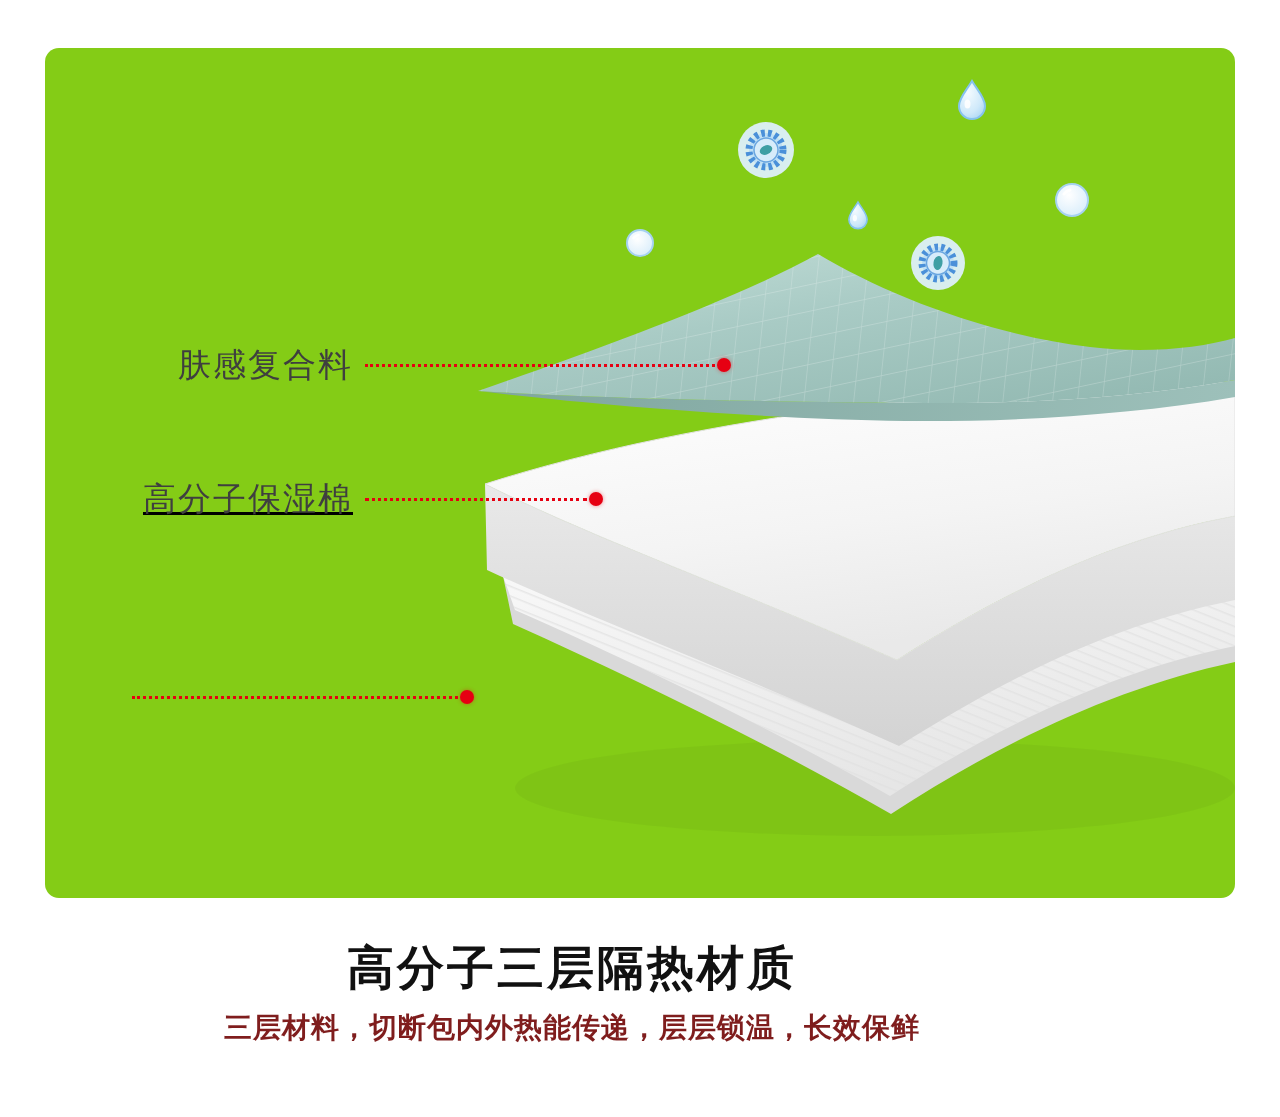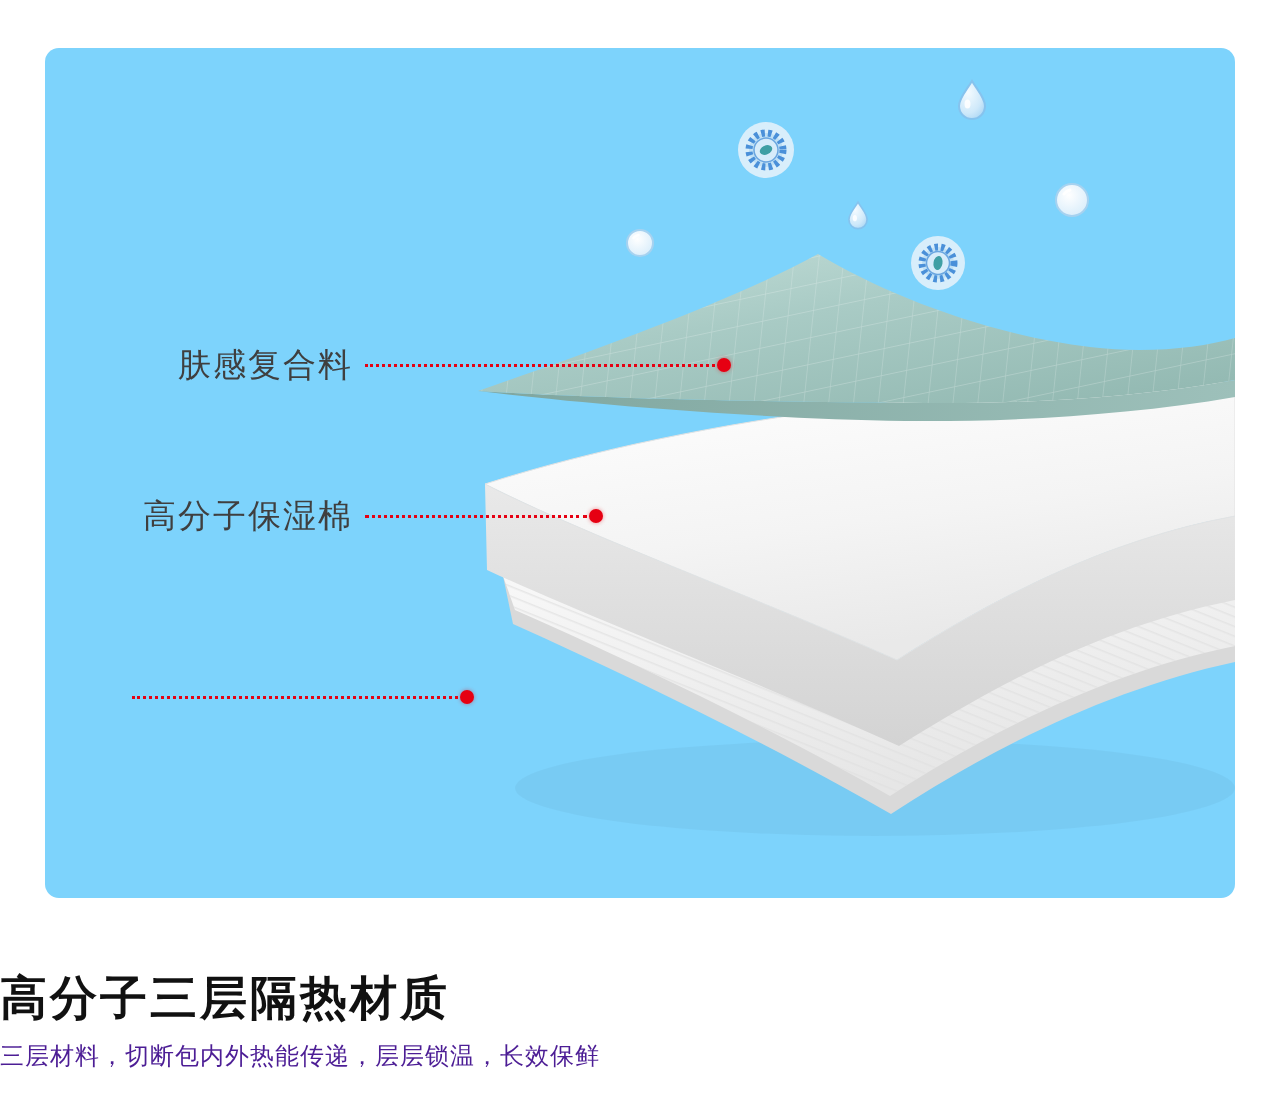--- a/index.html
+++ b/index.html
@@ -7,21 +7,21 @@
     position:relative;
     width:1280px;height:1117px;
     background:#ffffff;
     overflow:hidden;
     font-family:"Liberation Sans","DejaVu Sans",sans-serif;
   }
   .panel{
     position:absolute;
     left:45px;top:48px;
     width:1190px;height:850px;
-    background:#7dd3fc;
+    background:#84cc16;
     border-radius:14px;
   }
   .illustration{position:absolute;left:0;top:0;width:1190px;height:850px;}
   .callout{
     position:absolute;
     left:75px;
     display:flex;
     align-items:center;
     height:44px;
   }
@@ -44,45 +44,44 @@
     display:inline-block;
     width:14px;height:14px;
     margin-left:2px;
     background:#e60012;
     border-radius:50%;
     box-shadow:0 0 4px rgba(230,0,18,.45);
     flex:0 0 auto;
   }
   .callout-fabric{top:295px;}
   .callout-fabric .callout-line{width:350px;}
-  .callout-foam{top:446px;}
+  .callout-foam{top:429px;text-decoration:underline;}
   .callout-foam .callout-line{width:222px;}
   .callout-eva{top:627px;}
   .callout-eva .callout-line{width:326px;}
   .footer{
     position:absolute;
     left:0;top:940px;
     width:1144px;
-    text-align:left;
-    margin-top:30px;
+    text-align:center;
   }
   .footer-title{
     margin:0;
     font-size:47px;
     font-weight:700;
     letter-spacing:3px;
     color:#111111;
     line-height:1.2;
   }
   .footer-subtitle{
     margin:14px 0 0 0;
-    font-size:24px;
-    font-weight:400;
+    font-size:28px;
+    font-weight:700;
     letter-spacing:1px;
-    color:#4c1d95;
+    color:#7f1d1d;
     line-height:1.3;
   }
 </style>
 </head>
 <body>
 
 <div class="page">
 
   <div class="panel">
 

